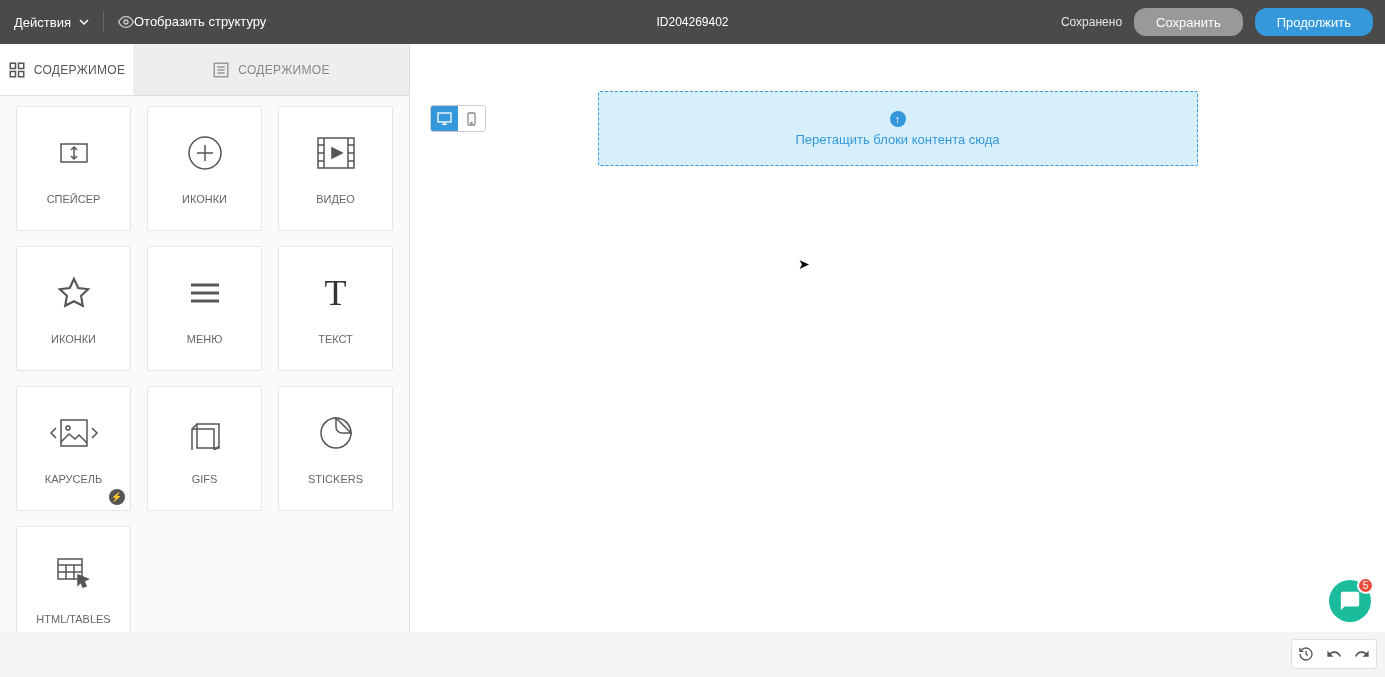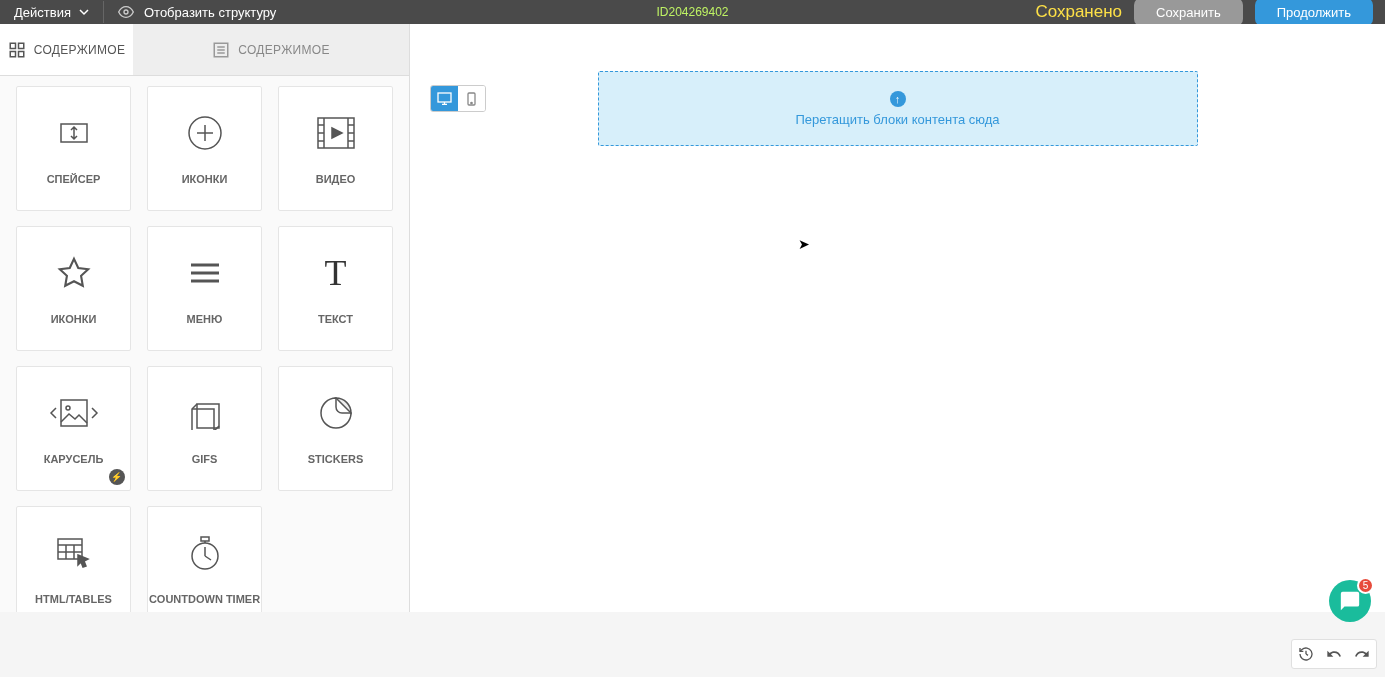--- a/index.html
+++ b/index.html
@@ -1,38 +1,38 @@
 <!DOCTYPE html>
 <html><head>
 <meta charset="utf-8">
 <style>
 *{box-sizing:border-box;margin:0;padding:0;font-family:-apple-system,Arial,sans-serif}
 body{width:1385px;height:677px;overflow:hidden;background:#f5f5f5}
-.topbar{height:24px;background:#4a4a4a;color:#fff;display:flex;align-items:center;font-size:13px}
+.topbar{height:44px;background:#4a4a4a;color:#fff;display:flex;align-items:center;font-size:13px}
 .actions{padding:0 14px;display:flex;align-items:center;gap:8px;cursor:pointer;height:100%}
 .divider-v{width:1px;height:22px;background:#666}
-.show-structure{padding:0 14px;display:flex;align-items:center;gap:10px;cursor:pointer}
-.doc-id{position:absolute;left:50%;transform:translateX(-50%);color:#bef264;font-size:12px}
+.show-structure{padding:0 14px;display:flex;align-items:flex-start;cursor:pointer}
+.doc-id{position:absolute;left:50%;transform:translateX(-50%);color:#ffffff;font-size:12px}
 .top-right{margin-left:auto;display:flex;align-items:center;gap:12px;padding-right:12px}
-.saved-text{color:#fde047;font-size:17px}
-.btn{border:none;height:28px;padding:0 22px;border-radius:7px;font-size:13px;cursor:pointer;color:#fff}
+.saved-text{color:#e5e5e5;font-size:12px}
+.btn{border:none;height:28px;padding:0 22px;border-radius:12px;font-size:13px;cursor:pointer;color:#fff}
 .btn-gray{background:#999}
 .btn-blue{background:#3498db}
 .main{display:flex;height:588px}
 .sidebar{width:410px;background:#fafafa;border-right:1px solid #ddd;display:flex;flex-direction:column}
 .tabs{display:flex;height:52px;border-bottom:1px solid #ddd}
 .tab{display:flex;align-items:center;justify-content:center;gap:8px;font-size:12px;color:#888;cursor:pointer;letter-spacing:.3px;font-weight:500}
 .tab.active{background:#fff;color:#555;flex:0 0 133px}
 .tab.inactive{background:#eee;flex:0 0 115px}
 .tab.inactive:last-child{flex:1}
 .tab svg{width:18px;height:18px}
 .blocks{padding:10px 8px;display:grid;grid-template-columns:repeat(3,115px);gap:15px 16px;overflow-y:auto;flex:1;justify-content:center}
 .block{width:115px;height:125px;background:#fff;border:1px solid #e5e5e5;border-radius:2px;display:flex;flex-direction:column;align-items:center;justify-content:center;gap:16px;cursor:grab;position:relative}
 .block-icon{height:46px;display:flex;align-items:center;justify-content:center;color:#555}
-.block-label{font-size:11px;color:#666;text-align:center;line-height:1.3;font-weight:700}
+.block-label{font-size:11px;color:#666;text-align:center;line-height:1.3;font-weight:400}
 .block-badge{position:absolute;bottom:5px;right:5px;width:16px;height:16px;border-radius:50%;background:#555;display:flex;align-items:center;justify-content:center;color:#fff;font-size:9px}
 .canvas{flex:1;position:relative;background:#fff;padding:22px}
 .device-toggle{position:absolute;top:61px;left:20px;display:flex;border:1px solid #ccc;border-radius:3px;overflow:hidden}
 .device-btn{width:27px;height:25px;display:flex;align-items:center;justify-content:center;cursor:pointer;background:#fff;color:#888}
 .device-btn.active{background:#3498db;color:#fff}
 .dropzone{margin:25px auto 0;width:600px;height:75px;border:1px dashed #3498db;background:#d7effa;border-radius:2px;display:flex;flex-direction:column;align-items:center;justify-content:center;gap:5px}
 .drop-icon{width:16px;height:16px;border-radius:50%;background:#3498db;color:#fff;display:flex;align-items:center;justify-content:center;font-size:11px;font-weight:bold}
 .drop-text{color:#3498db;font-size:13px}
 .footer-controls{position:absolute;bottom:8px;right:8px;display:flex;gap:18px;align-items:center}
 .history{display:flex;background:#fff;border:1px solid #e0e0e0;border-radius:3px}
@@ -187,31 +187,20 @@
               <rect x="2" y="2" width="24" height="20"></rect>
               <line x1="2" y1="8" x2="26" y2="8"></line>
               <line x1="10" y1="8" x2="10" y2="22"></line>
               <line x1="18" y1="8" x2="18" y2="22"></line>
               <line x1="2" y1="15" x2="26" y2="15"></line>
               <path d="M22 18l10 4-4 2 2 5-3 1-2-5-3 3z" fill="#555"></path>
             </svg>
           </div>
         <div class="block-label">HTML/TABLES</div>
       </div>
-      <div class="block">
-        <div class="block-icon">
-            <svg width="32" height="36" viewBox="0 0 32 36" fill="none" stroke="#555" stroke-width="1.5">
-              <circle cx="16" cy="21" r="13"></circle>
-              <path d="M16 21V12M16 21l6 4"></path>
-              <rect x="12" y="2" width="8" height="4"></rect>
-              <line x1="16" y1="6" x2="16" y2="8"></line>
-            </svg>
-          </div>
-        <div class="block-label">COUNTDOWN TIMER</div>
-      </div>
     </div>
   </div>
 
   <div class="canvas">
     <div class="device-toggle">
       <div class="device-btn active">
         <svg width="15" height="13" viewBox="0 0 15 13" fill="none" stroke="currentColor" stroke-width="1.3">
             <rect x="1" y="1" width="13" height="9"></rect>
             <line x1="5" y1="12.5" x2="10" y2="12.5"></line>
             <line x1="7.5" y1="10" x2="7.5" y2="12.5"></line>

